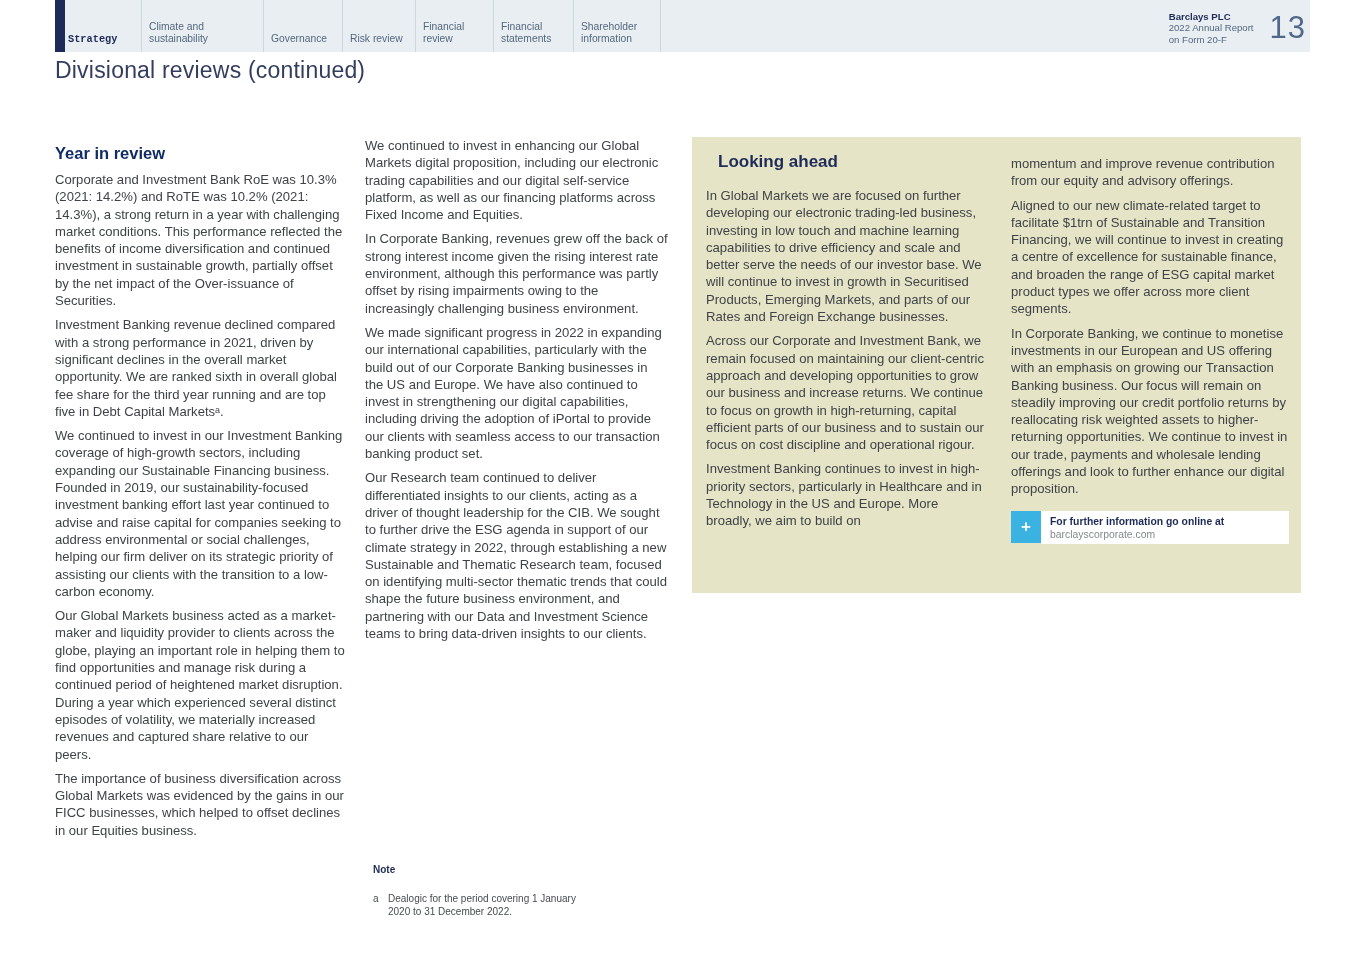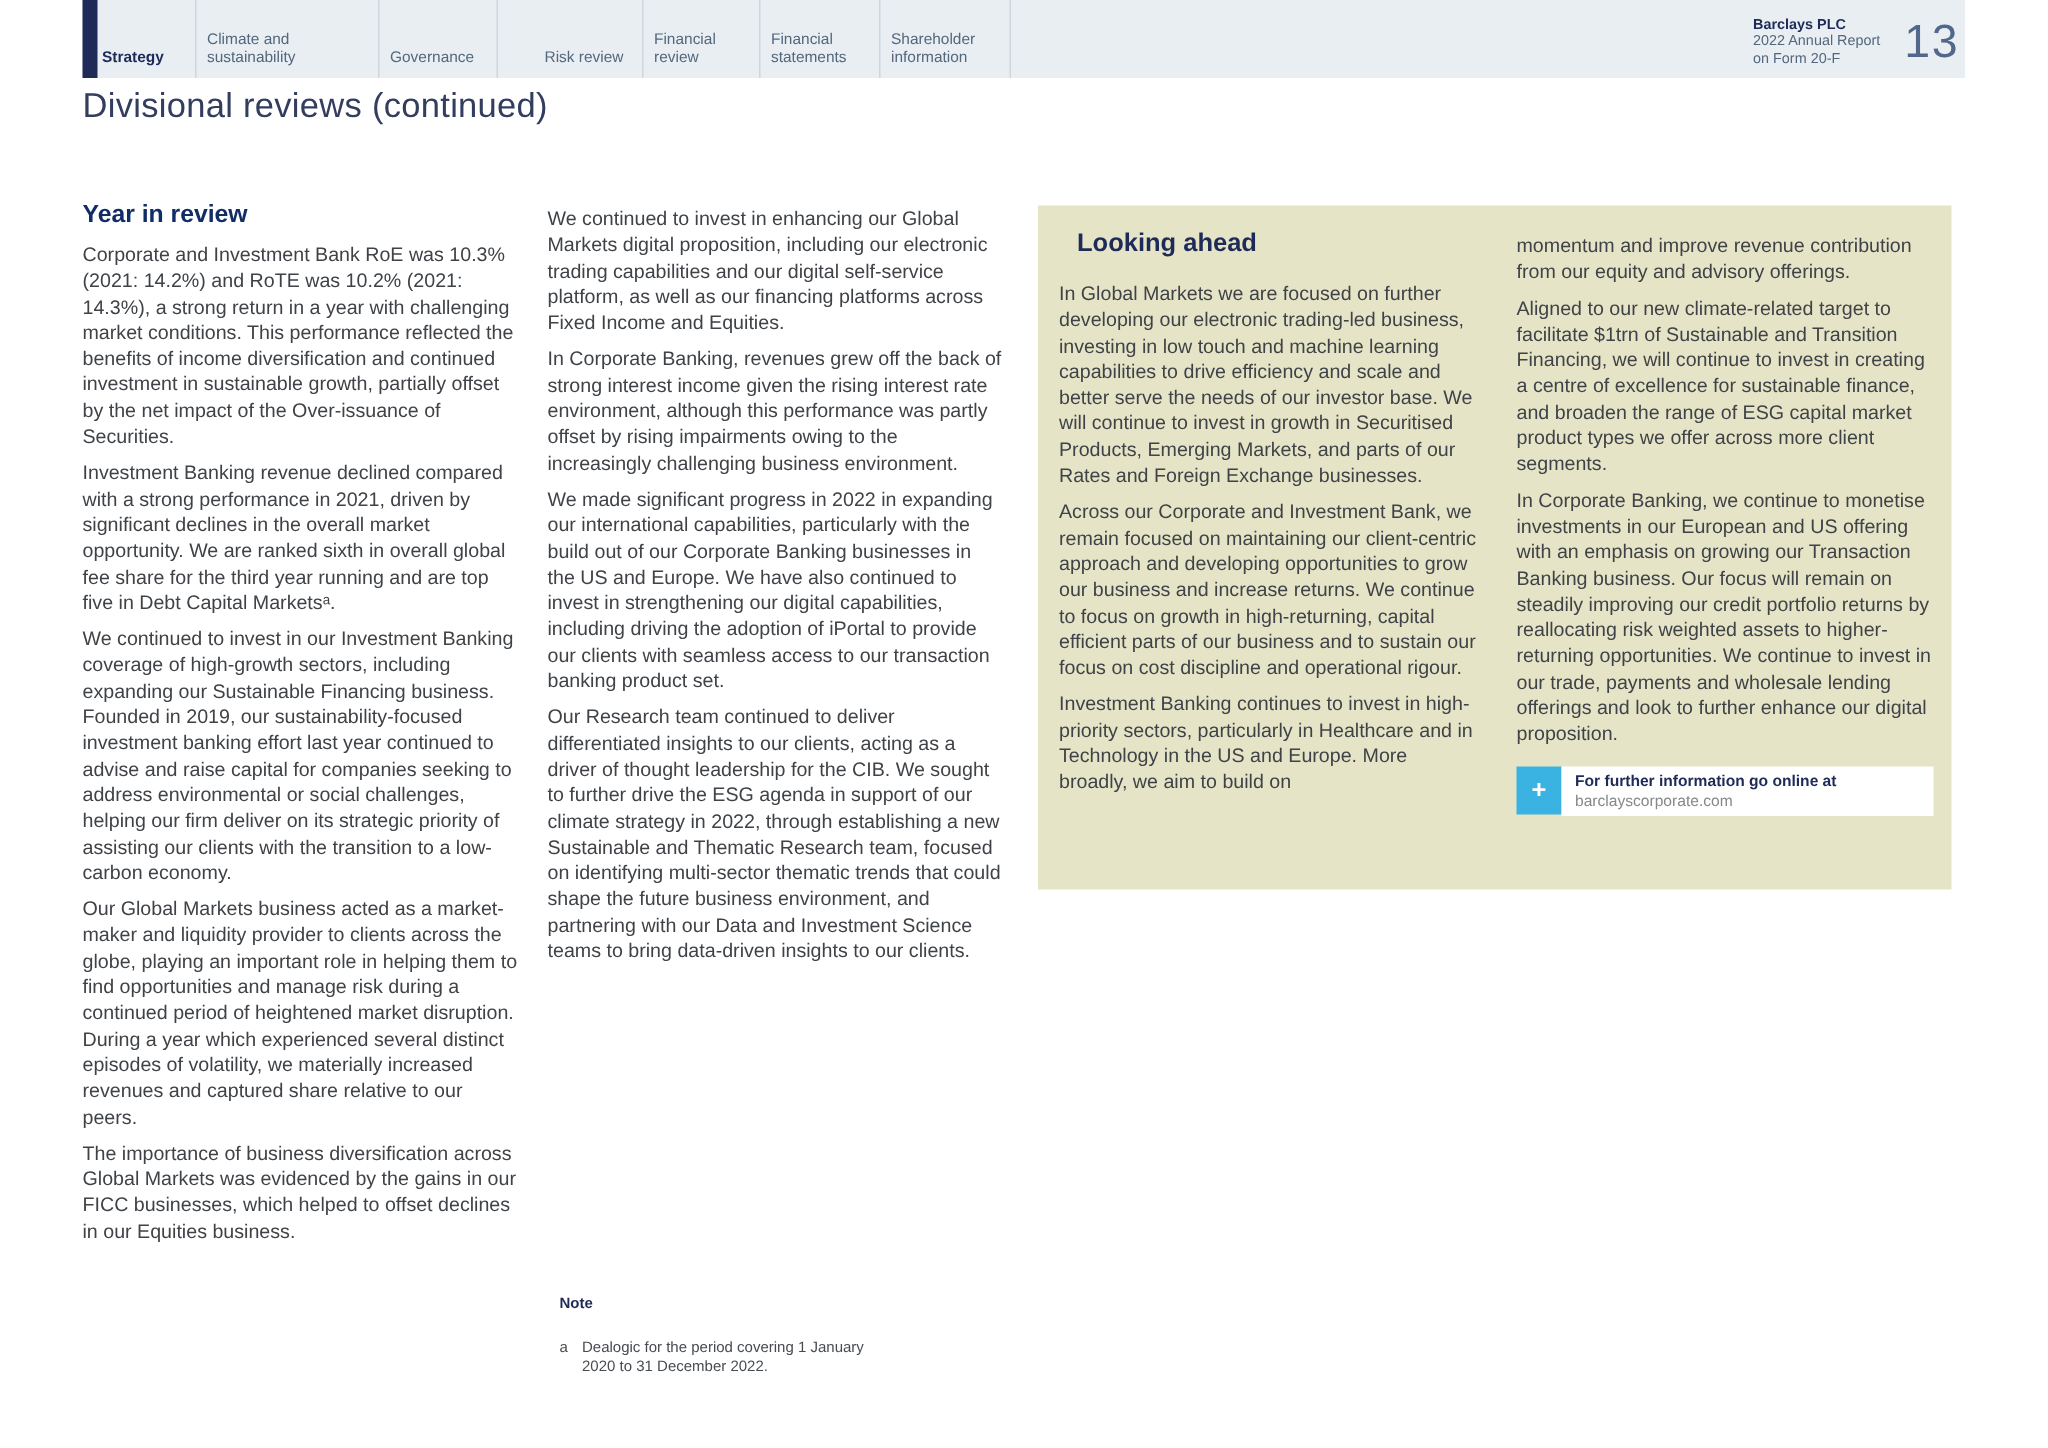--- a/index.html
+++ b/index.html
@@ -13,24 +13,24 @@
   .topnav {
     position:absolute; left:55px; top:0; width:1255px; height:52px;
     background:#e9eef3; display:flex; align-items:stretch;
   }
   .nav-accent { width:10px; background:#1e2b58; }
   .tab {
     display:flex; align-items:flex-end; padding:16px 6px 7px 7px;
     border-right:1px solid #ccd7e0; font-size:10.3px; line-height:12px;
     color:#53677d; cursor:pointer;
   }
-  .tab.t0 { width:66px; padding-left:3px; }
+  .tab.t0 { width:77px; padding-left:3px;font-family:Liberation Mono, monospace; }
   .tab.t1 { width:122px; }
   .tab.t2 { width:79px; }
-  .tab.t3 { width:73px;margin-left:24px; }
+  .tab.t3 { width:73px; }
   .tab.t4 { width:78px; }
   .tab.t5 { width:80px; }
   .tab.t6 { width:87px; }
   .tab.active { font-weight:bold; color:#1e2b58; }
   .nav-right {
     margin-left:auto; display:flex; align-items:center; gap:16px;
     padding-right:4px; padding-top:4px;
   }
   .report-meta { font-size:9.6px; line-height:11.6px; color:#53677d; text-align:left; }
   .report-meta .brand { font-weight:bold; color:#1e2b58; }
@@ -39,21 +39,21 @@
   
   .page-title {
     position:absolute; left:55px; top:57px; font-size:23px; font-weight:400;
     color:#333d5e; letter-spacing:0.2px;
   }
 
   
   .bodytext p {
     font-size:13.1px; line-height:17.3px; color:#3f4347; margin:0 0 7px 0;
   }
-  .col1 { position:absolute; left:55px;  top:134px; width:293px; }
+  .col1 { position:absolute; left:55px;  top:144px; width:293px; }
   .col2 { position:absolute; left:365px; top:137px; width:303px; }
   .section-heading {
     font-size:16.5px; font-weight:bold; color:#112d66; margin:0 0 8px 0;
   }
 
   
   .note { position:absolute; left:373px; top:864px; width:230px; }
   .note-label { font-size:10px; font-weight:bold; color:#1e2b58; margin-bottom:18px; }
   .note-row { display:flex; font-size:10px; line-height:12.5px; color:#474b50; }
   .note-marker { width:15px; flex:none; }

